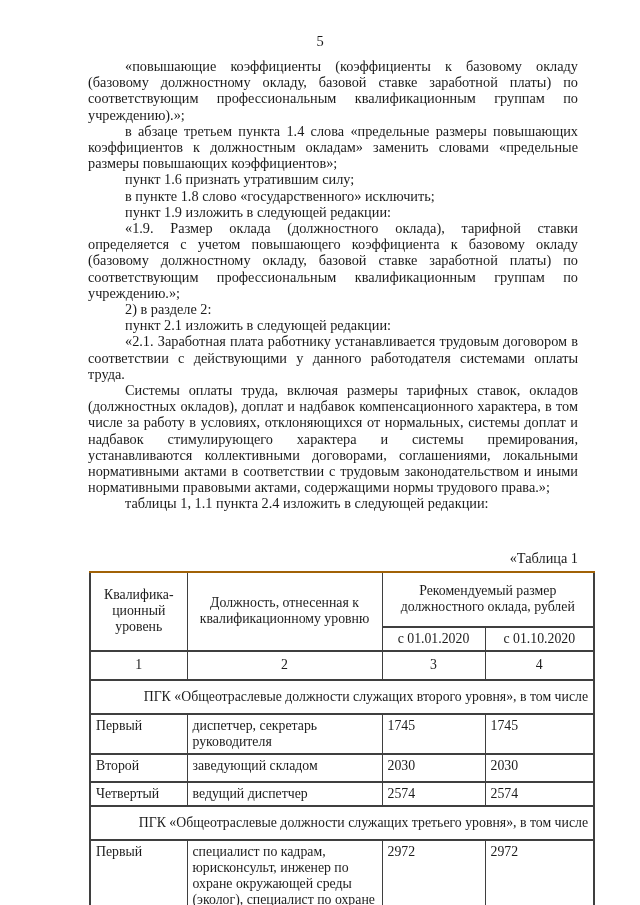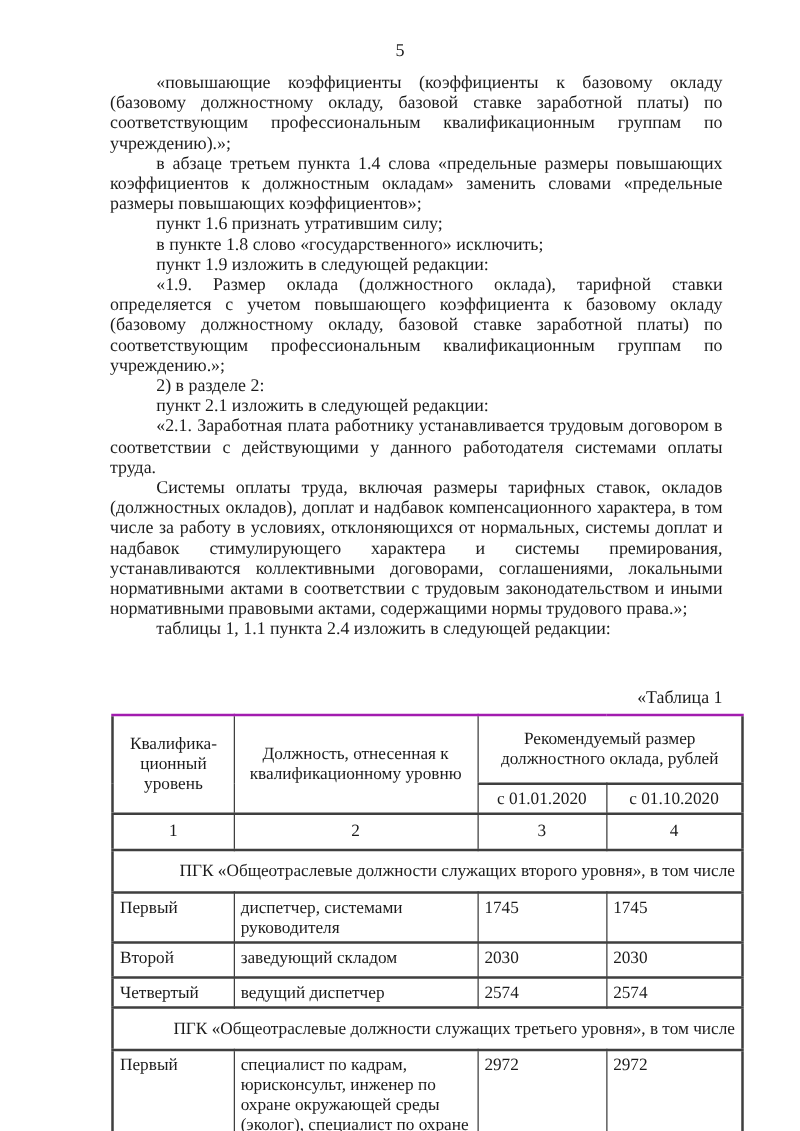--- a/index.html
+++ b/index.html
@@ -31,21 +31,21 @@
     border-collapse:collapse; table-layout:fixed;
     width:504px;
     font-size:13.8px; line-height:16px;
     border:2px solid #3f3f3f;
   }
   table.salary-table td {
     border:1px solid #3f3f3f;
     padding:3px 5px;
     overflow:hidden;
   }
-  table.salary-table tr { border-top:2px solid #a21caf; border-bottom:2px solid #3f3f3f; }
+  table.salary-table tr { border-top:2px solid #a16207; border-bottom:2px solid #3f3f3f; }
   col.c1 { width:97px; }
   col.c2 { width:195px; }
   col.c3 { width:103px; }
   col.c4 { width:109px; }
   td.hdr { text-align:center; vertical-align:middle; }
   td.num { text-align:center; vertical-align:middle; height:21px; }
   td.section { text-align:right; vertical-align:middle; height:26px;margin-top:44px; }
   td.level { text-align:left; vertical-align:top; }
   td.pos { text-align:left; vertical-align:top; }
   td.sal { text-align:left; vertical-align:top; }
@@ -98,21 +98,21 @@
           <td class="num">1</td>
           <td class="num">2</td>
           <td class="num">3</td>
           <td class="num">4</td>
         </tr>
         <tr>
           <td class="section" colspan="4">ПГК «Общеотраслевые должности служащих второго уровня», в том числе</td>
         </tr>
         <tr class="r1">
           <td class="level">Первый</td>
-          <td class="pos">диспетчер, системами руководителя</td>
+          <td class="pos">диспетчер, секретарь руководителя</td>
           <td class="sal">1745</td>
           <td class="sal">1745</td>
         </tr>
         <tr class="r2">
           <td class="level">Второй</td>
           <td class="pos">заведующий складом</td>
           <td class="sal">2030</td>
           <td class="sal">2030</td>
         </tr>
         <tr class="r3">

